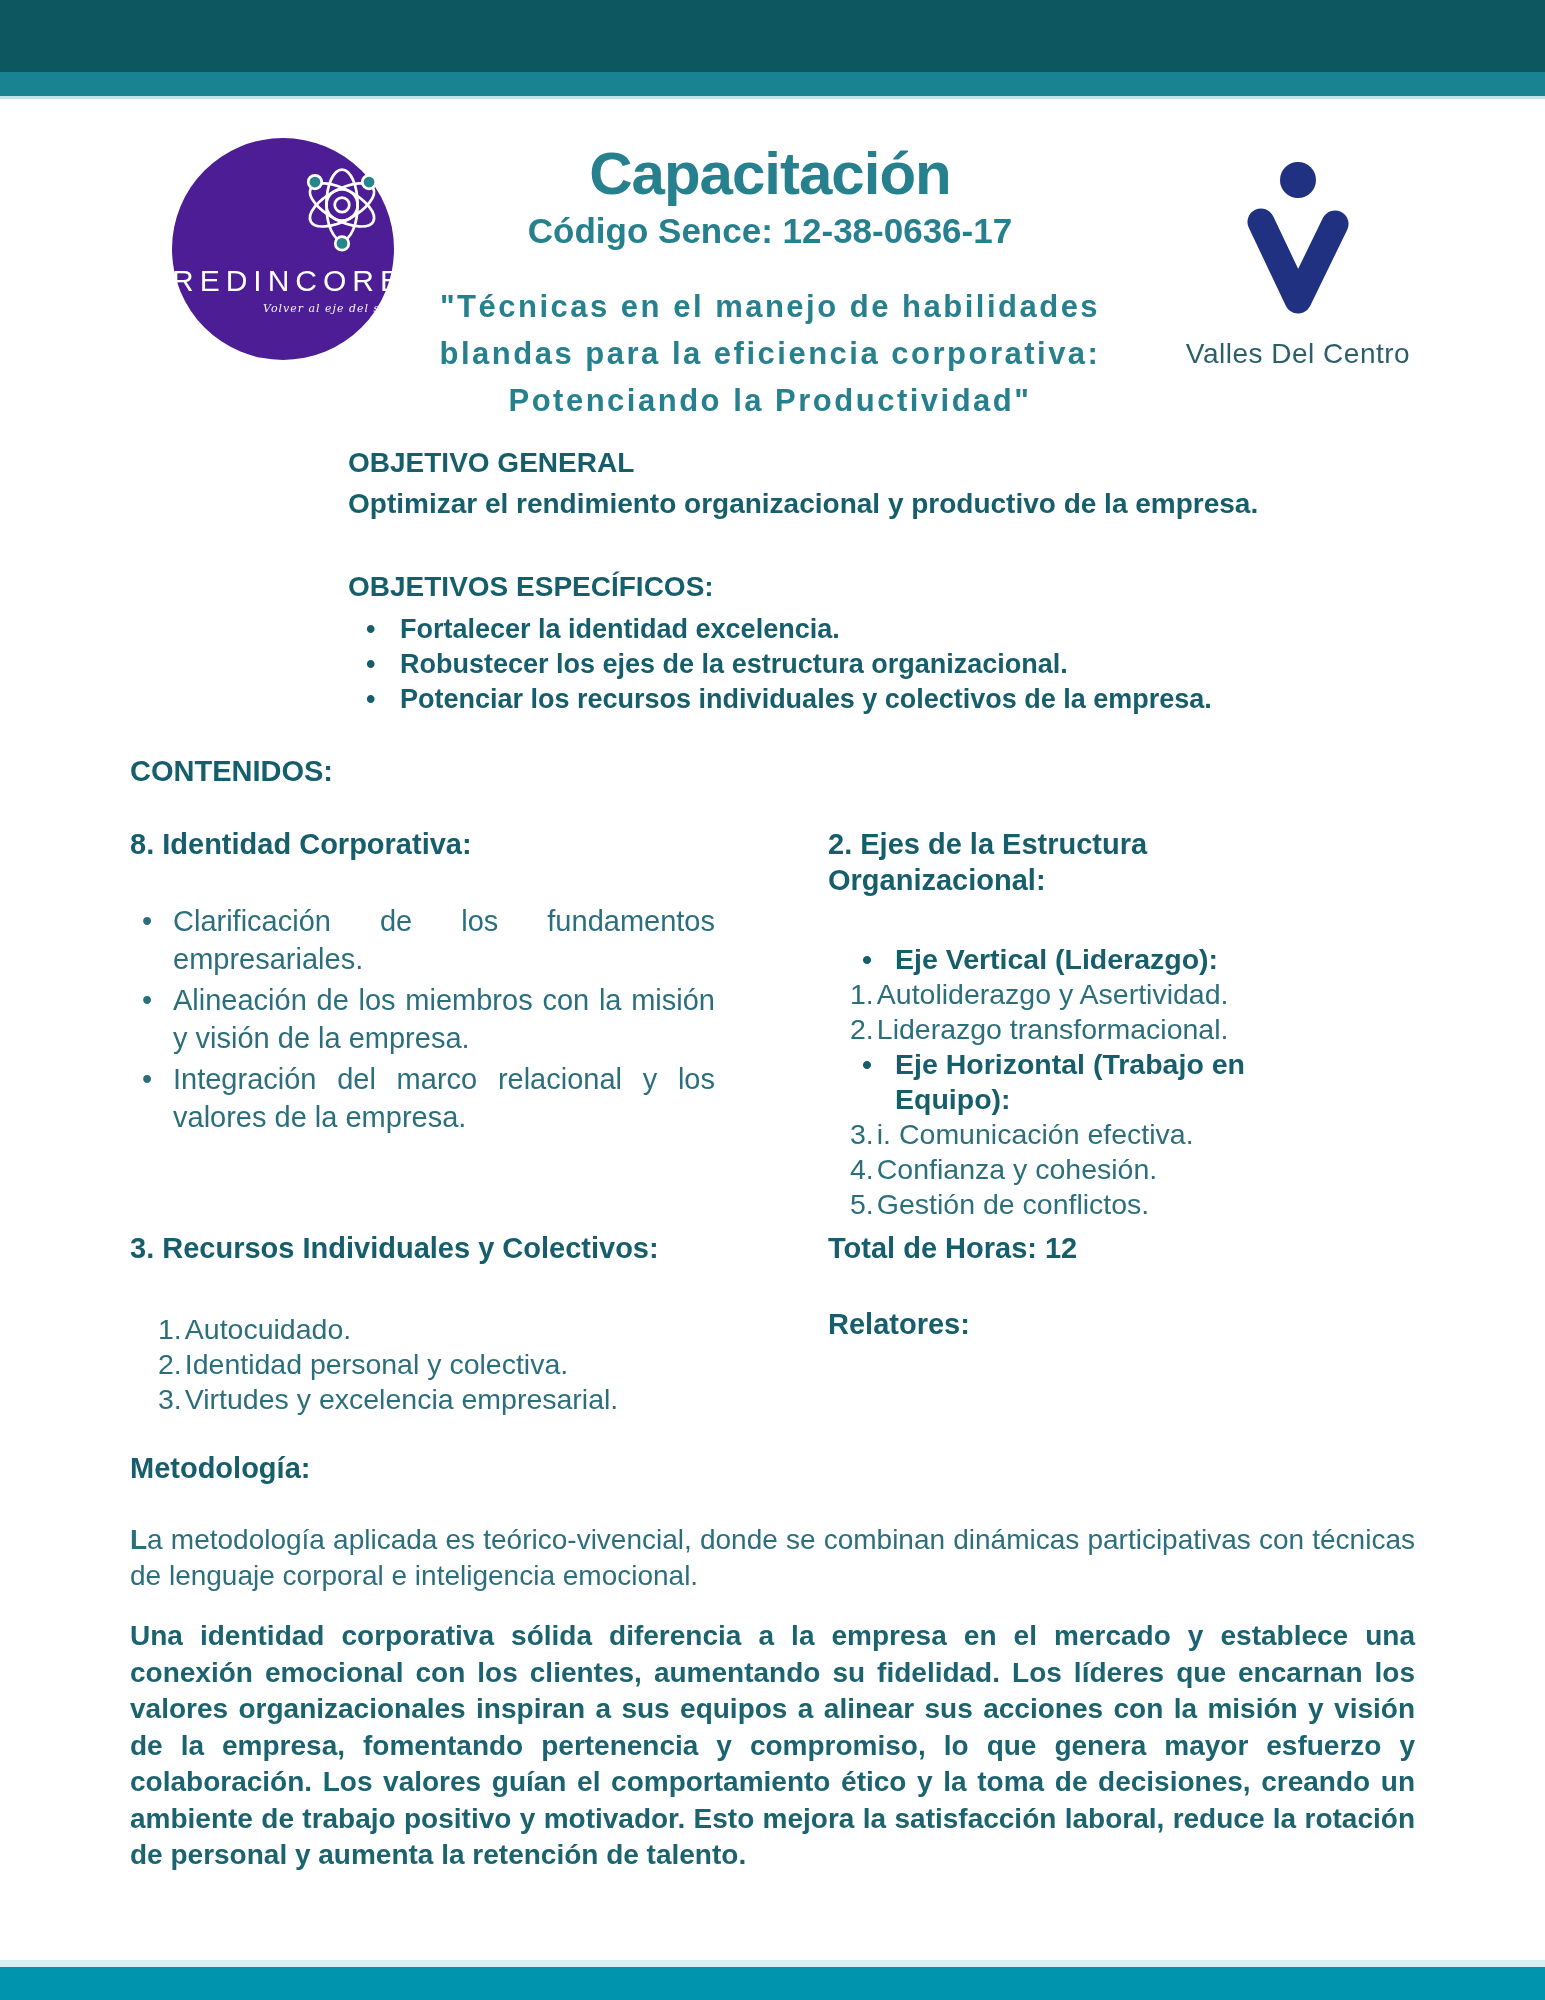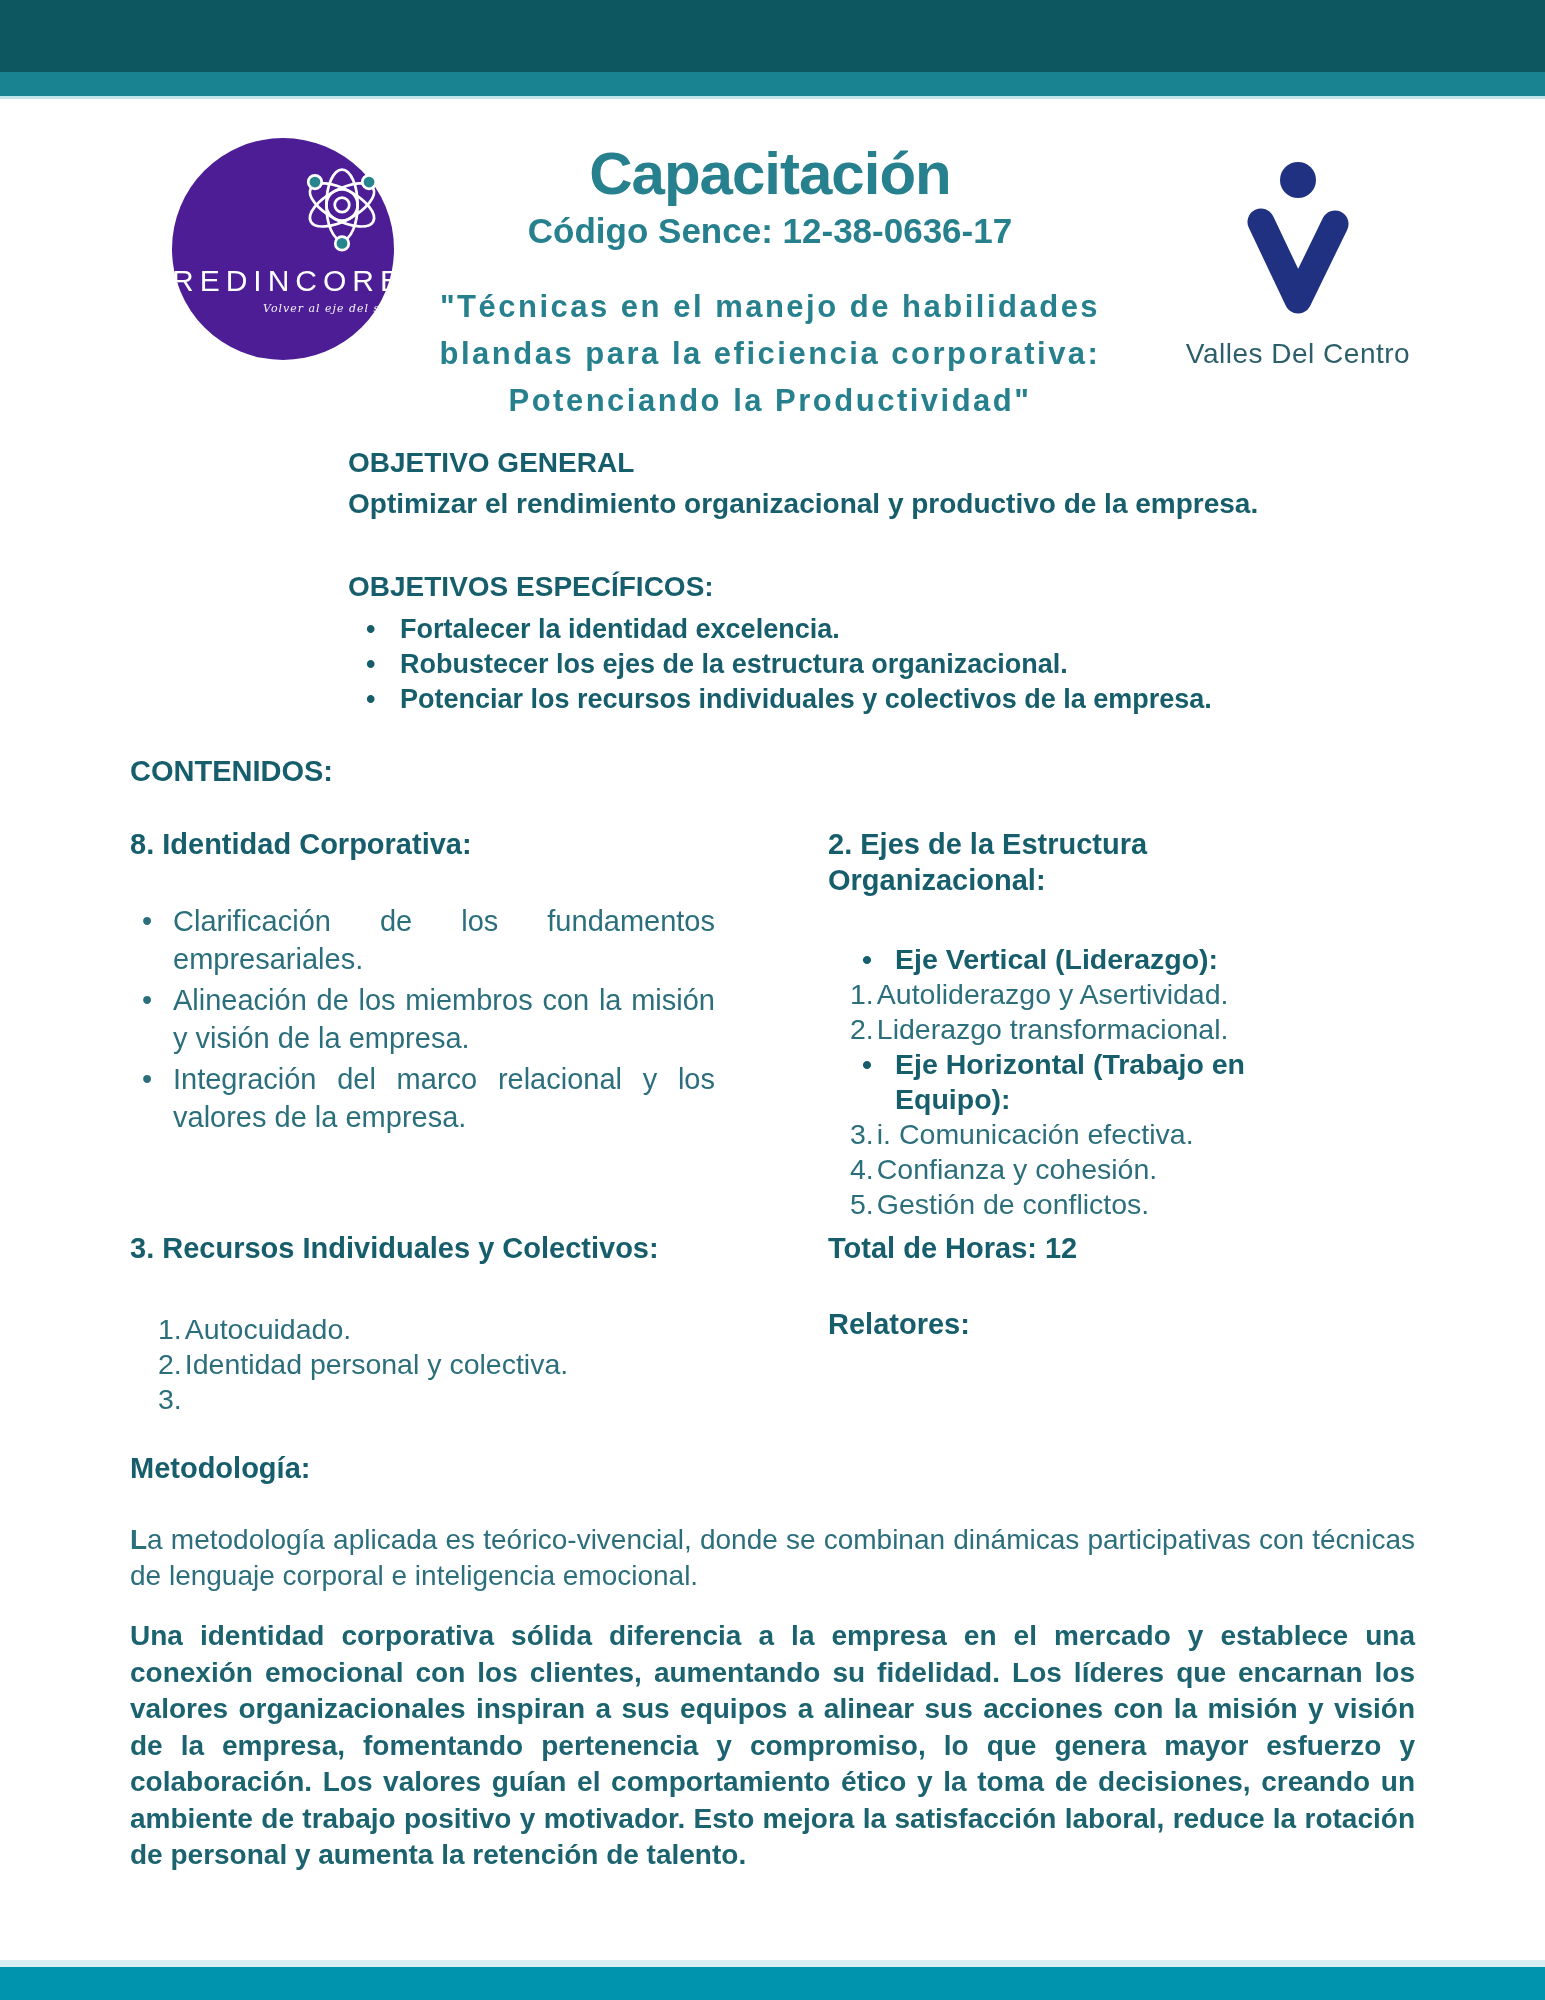--- a/index.html
+++ b/index.html
@@ -187,20 +187,21 @@
     <div class="row-num">
       <span class="num">1.</span>
       <span>Autocuidado.</span>
     </div>
     <div class="row-num">
       <span class="num">2.</span>
       <span>Identidad personal y colectiva.</span>
     </div>
     <div class="row-num">
       <span class="num">3.</span>
+      <span>Virtudes y excelencia empresarial.</span>
     </div>
   </div>
 </div>
 
 <div class="abs col col4">
   <div class="total">Total de Horas: 12</div>
   <div class="relatores">Relatores:</div>
 </div>
 
 <div class="abs met-h h-teal">Metodología:</div>

